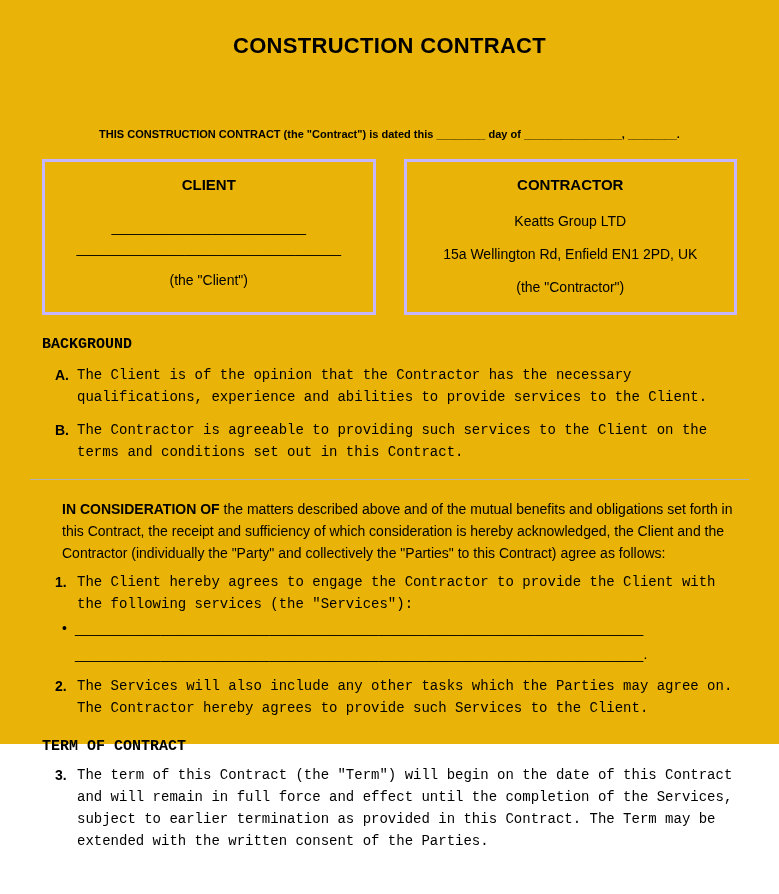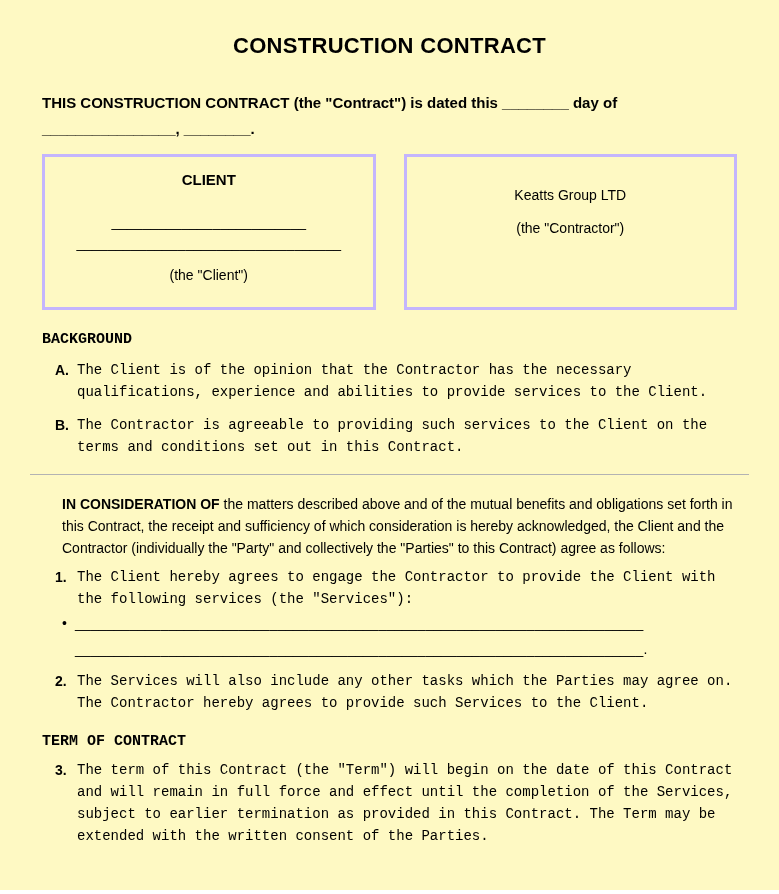--- a/index.html
+++ b/index.html
@@ -6,37 +6,38 @@
   html, body {
     background: #ffffff;
     width: 779px;
     height: 894px;
     overflow: hidden;
     font-family: "Liberation Sans", sans-serif;
     color: #000000;
   }
   .page {
     width: 779px;
-    height: 890px;
+    height: 744px;
     padding: 30px 42px 0 42px;
-    background: #fef9c3;
+    background: #eab308;
   }
   .doc-title {
     margin-top: 2px;
     text-align: center;
     font-size: 22px;
     line-height: 28px;
     font-weight: bold;
     letter-spacing: 0.3px;
   }
   .intro {
-    margin-top: 30px;
-    font-size: 15px;
+    margin-top: 61px;
+    font-size: 11px;
     line-height: 26px;
     font-weight: bold;
+    text-align: center;
   }
   .parties {
     display: flex;
     gap: 28px;
     margin-top: 12px;
   }
   .party-box {
     flex: 1 1 0;
     height: 156px;
     border: 3px solid #c4b5fd;
@@ -106,21 +107,23 @@
   <p class="intro">THIS CONSTRUCTION CONTRACT (the "Contract") is dated this ________ day of ________________, ________.</p>
 
   <div class="parties">
     <div class="party-box">
       <div class="party-heading">CLIENT</div>
       <div class="blank-short">_________________________</div>
       <div class="blank-long">__________________________________</div>
       <div class="client-caption">(the "Client")</div>
     </div>
     <div class="party-box">
+      <div class="party-heading">CONTRACTOR</div>
       <div class="contractor-name">Keatts Group LTD</div>
+      <div class="contractor-address">15a Wellington Rd, Enfield EN1 2PD, UK</div>
       <div class="contractor-caption">(the "Contractor")</div>
     </div>
   </div>
 
   <div class="section-heading sh-background">BACKGROUND</div>
 
   <div class="list-item li-a">
     <span class="item-label">A.</span>
     <span class="item-text">The Client is of the opinion that the Contractor has the necessary qualifications, experience and abilities to provide services to the Client.</span>
   </div>

